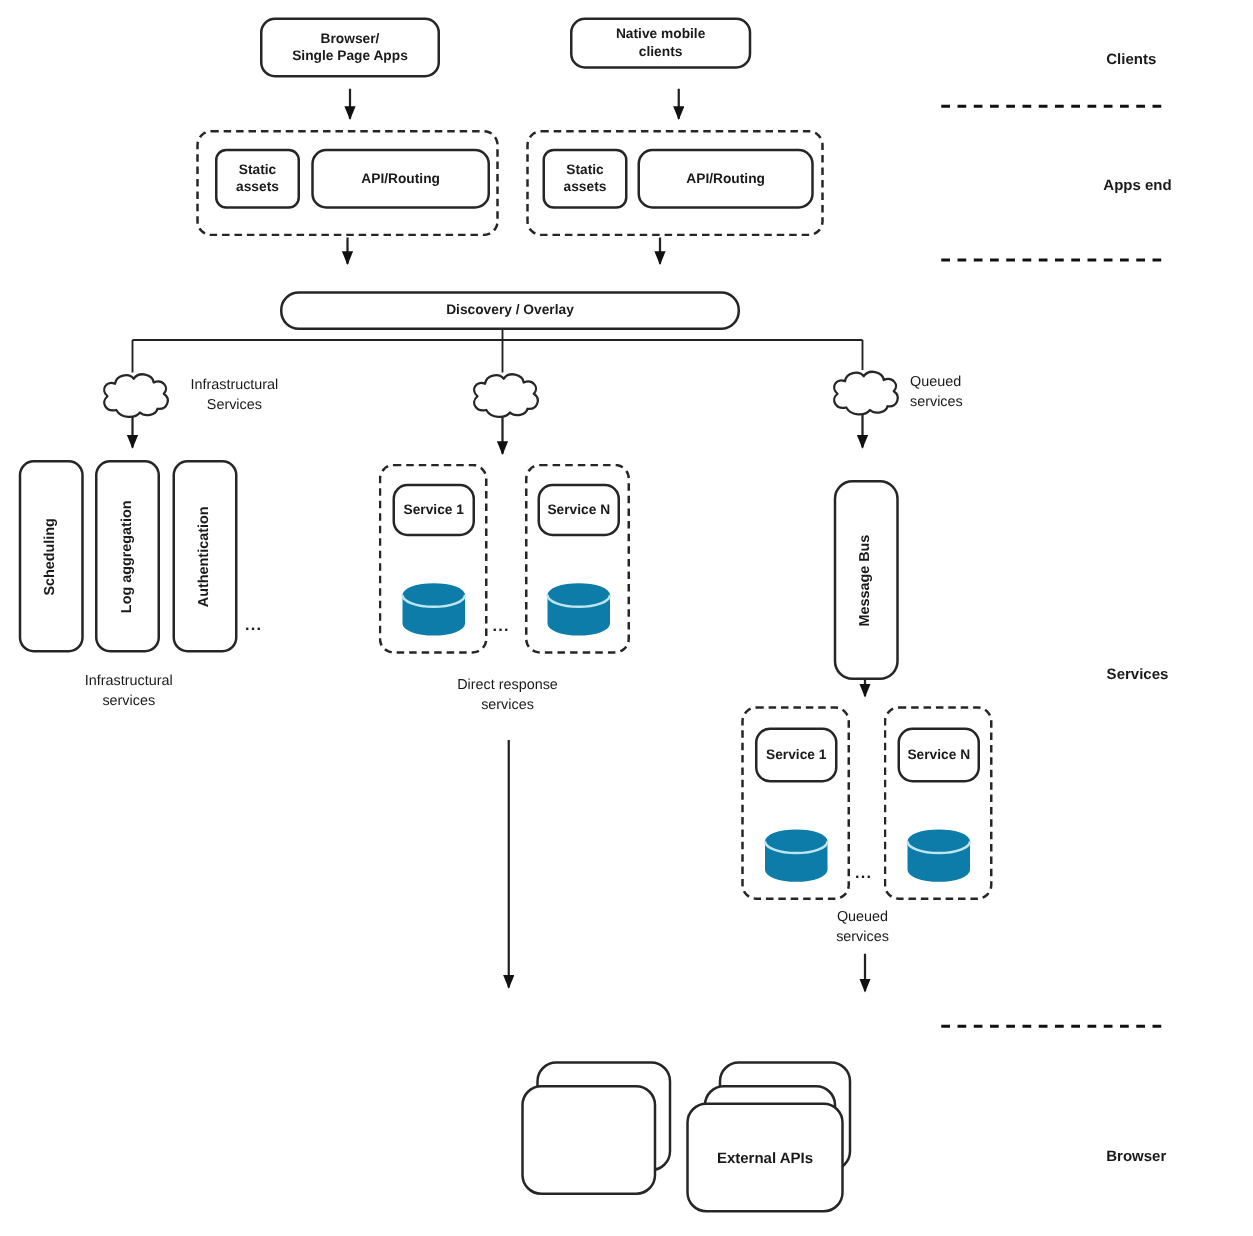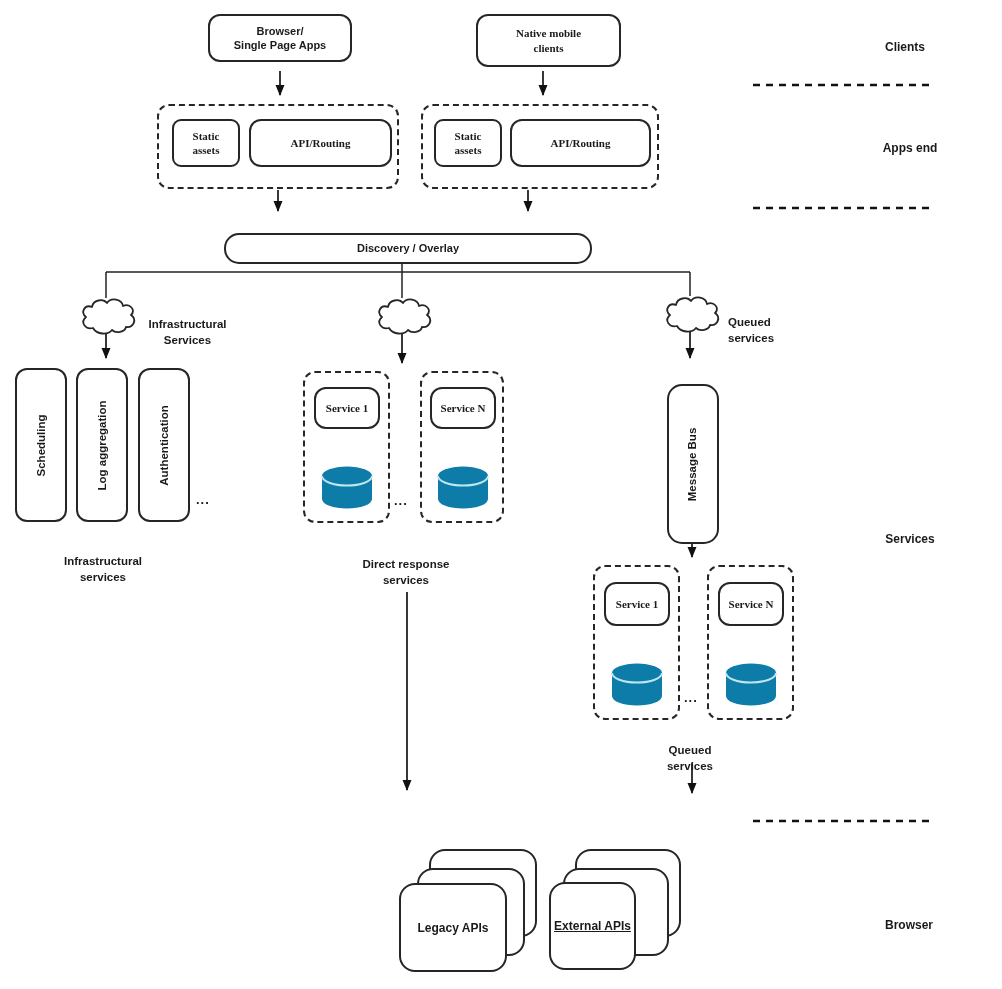--- a/index.html
+++ b/index.html
@@ -29,40 +29,38 @@
     line-height: 1.3;
     white-space: pre-line;
     box-sizing: border-box;
   }
   .dashed-group {
     position: absolute;
     border: 2px dashed #262626;
     border-radius: 12px;
     background: transparent;
     box-sizing: border-box;
-    font-family: Liberation Serif, serif;
   }
   .pill { border-radius: 15px; margin-top: 16px; }
 
   .vnode { display: flex; align-items: center; justify-content: center; }
   .vtext {
     transform: rotate(-90deg);
     white-space: nowrap;
     font-weight: bold;
     font-size: 11.5px;
   }
 
   .caption {
     position: absolute;
-    font-weight: bold;
+    font-weight: normal;
     font-size: 11.5px;
     line-height: 1.35;
     text-align: center;
     white-space: pre-line;
-    margin-top: 16px;
   }
   .ellipsis {
     position: absolute;
     font-weight: bold;
     font-size: 13px;
     letter-spacing: 1px;
   }
   .rail-label {
     position: absolute;
     font-weight: bold;
@@ -134,21 +132,21 @@
     <g>
         <use href="#cloudShape" transform="translate(375,297)"></use>
       </g>
     <g>
         <use href="#cloudShape" transform="translate(663,295)"></use>
       </g>
   </svg>
 
   <div class="node" style="left:208px; top:14px; width:144px; height:48px;">Browser/
 Single Page Apps</div>
-  <div class="node" style="left:476px; top:14px; width:145px; height:53px;font-family:Liberation Serif, serif;">Native mobile
+  <div class="node" style="left:456px; top:14px; width:145px; height:41px;">Native mobile
 clients</div>
 
   <div class="dashed-group" style="left:157px; top:104px; width:242px; height:85px;">
     <div class="node" style="left:13px; top:13px; width:68px; height:48px; border-radius:9px;">Static
 assets</div>
     <div class="node" style="left:90px; top:13px; width:143px; height:48px;">API/Routing</div>
   </div>
 
   <div class="dashed-group" style="left:421px; top:104px; width:238px; height:85px;">
     <div class="node" style="left:11px; top:13px; width:68px; height:48px; border-radius:9px;">Static
@@ -220,27 +218,26 @@
       </svg>
     </div>
   </div>
   <div class="ellipsis" style="left:684px; top:690px;">...</div>
   <div class="caption" style="left:620px; top:727px; width:140px;">Queued
 services</div>
 
   <div class="card-stack" style="left:399px; top:849px; width:140px; height:124px;">
     <div class="card" style="left:30px; top:0px;  width:108px; height:88px;"></div>
     <div class="card" style="left:18px; top:19px; width:108px; height:88px;"></div>
-    <div class="card" style="left:0px;  top:34px; width:108px; height:89px;">Legacy APIs</div>
   </div>
 
   <div class="card-stack" style="left:549px; top:849px; width:134px; height:121px;">
     <div class="card" style="left:26px; top:0px;  width:106px; height:88px;"></div>
     <div class="card" style="left:14px; top:19px; width:106px; height:88px;"></div>
-    <div class="card" style="left:0px;  top:33px; width:87px; height:88px;text-decoration:underline;">External APIs</div>
+    <div class="card" style="left:0px;  top:33px; width:126px; height:88px;">External APIs</div>
   </div>
 
   <div class="rail-label" style="left:850px; top:40px;">Clients</div>
   <div class="rail-label" style="left:855px; top:141px;">Apps end</div>
   <div class="rail-label" style="left:855px; top:532px;">Services</div>
   <div class="rail-label" style="left:854px; top:918px;">Browser</div>
 
 </div>
 
 </body></html>

